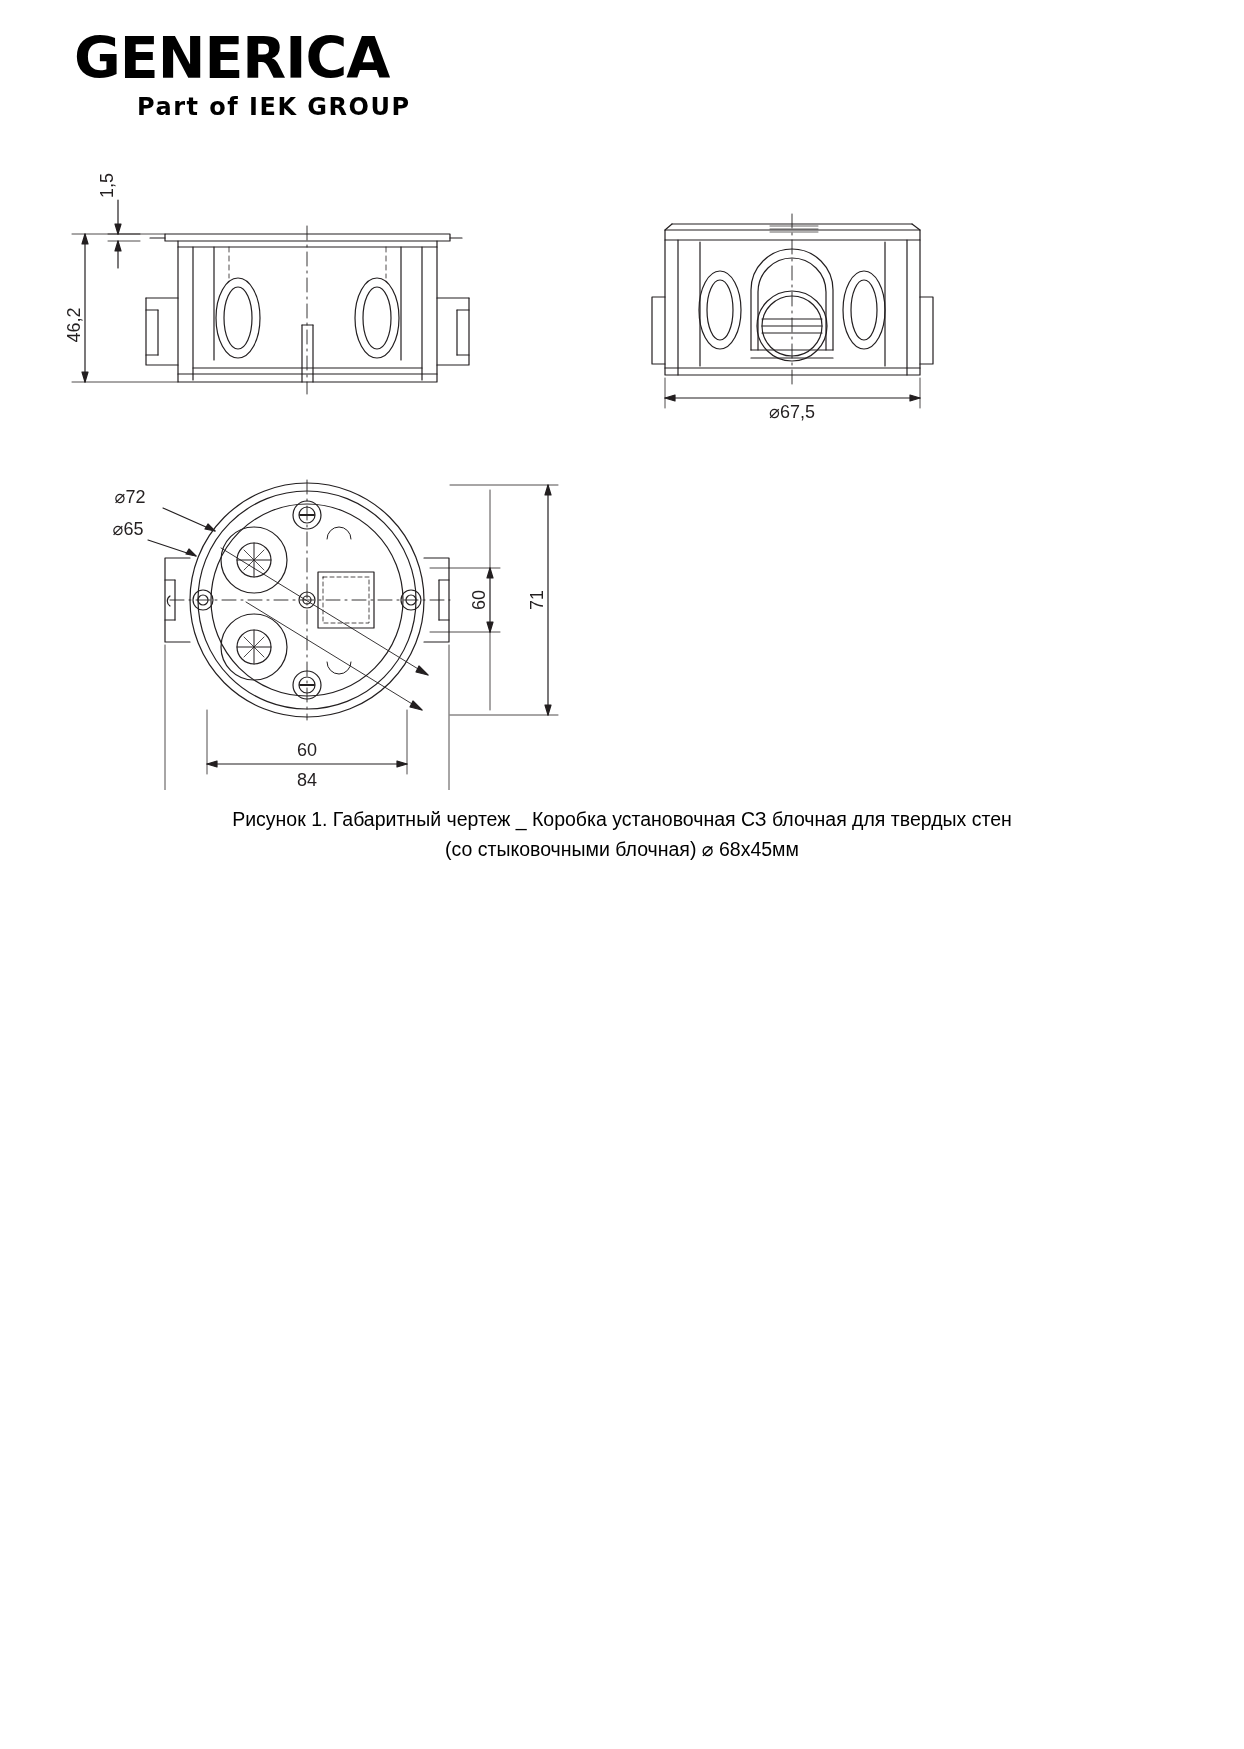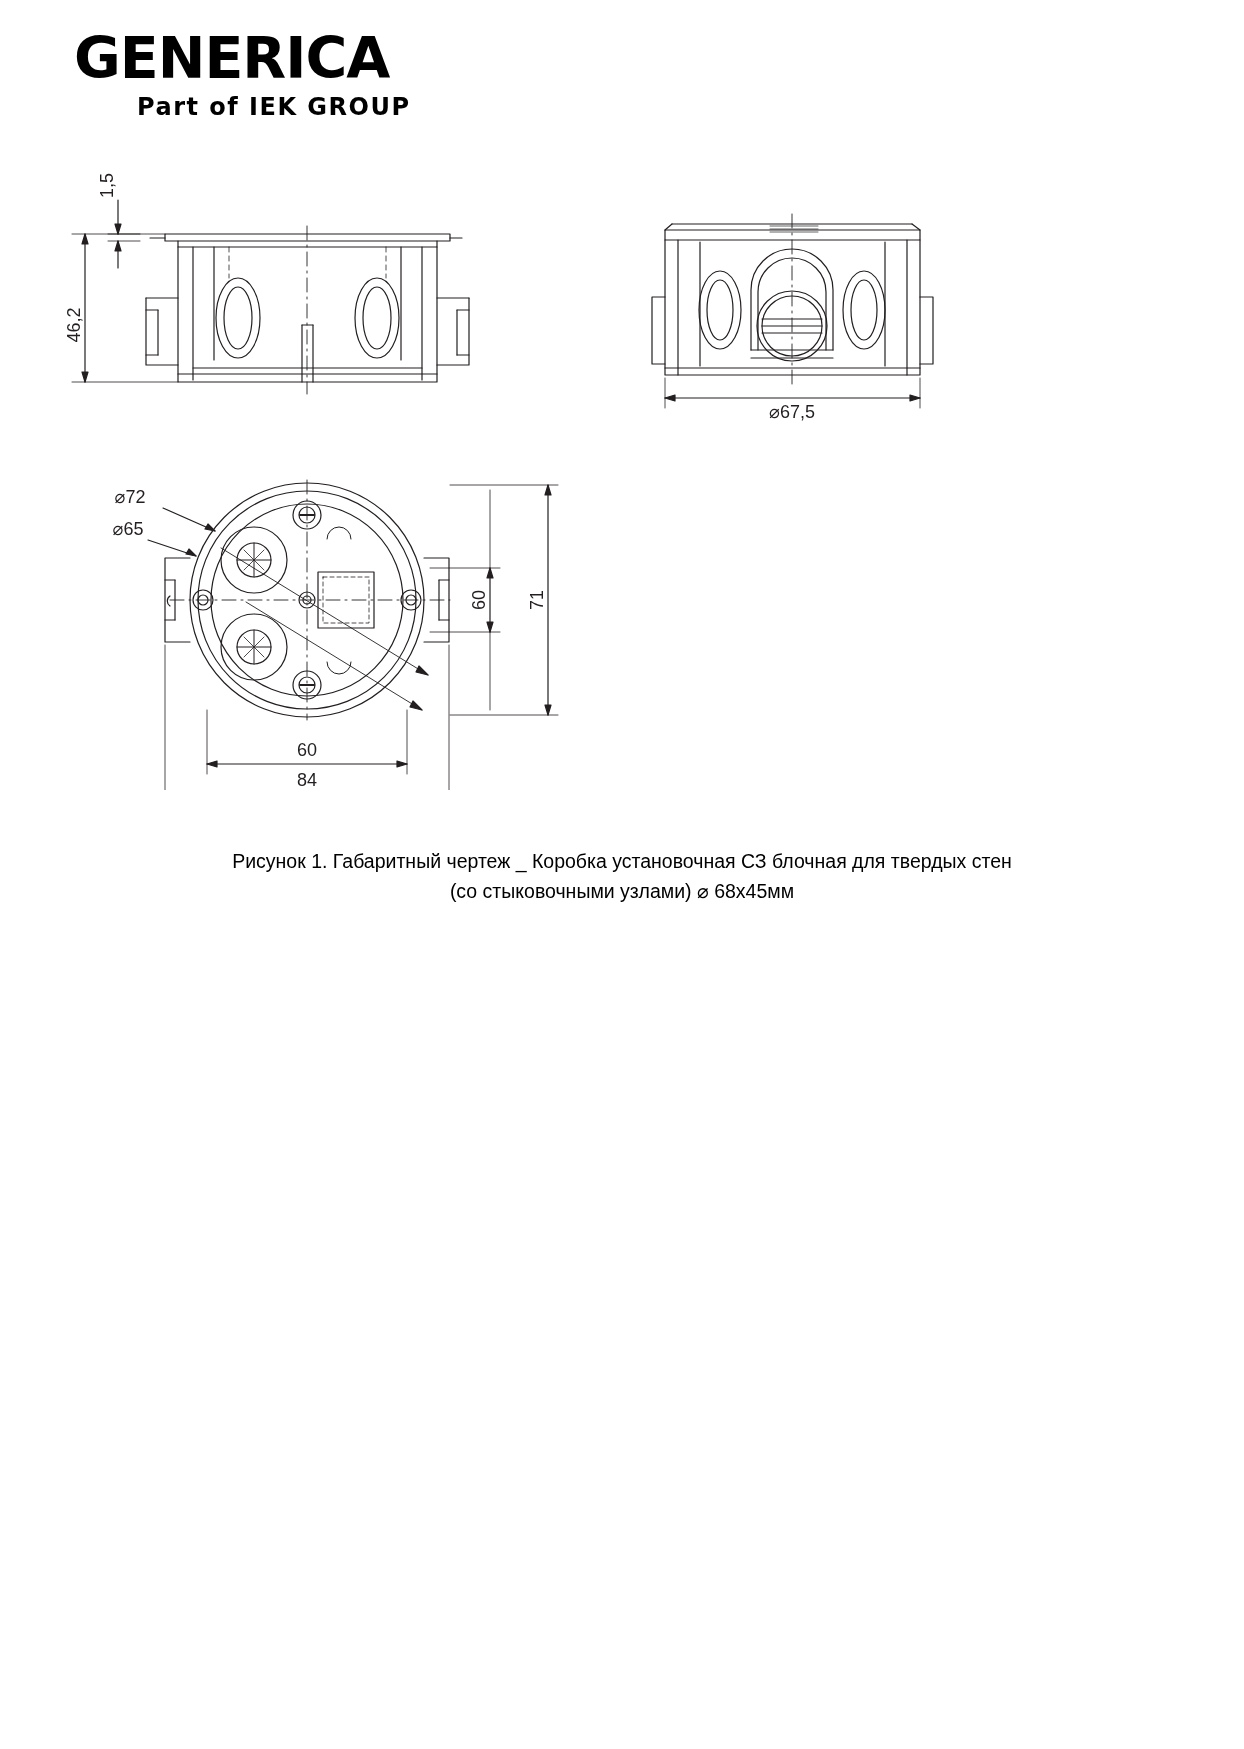--- a/index.html
+++ b/index.html
@@ -52,21 +52,21 @@
     width: 1244px;
     height: 640px;
   }
   .drawing svg {
     display: block;
   }
   
   .caption {
     position: absolute;
     left: 0;
-    top: 846px;
+    top: 804px;
     width: 1244px;
     text-align: center;
     font-size: 19.5px;
     line-height: 30px;
     color: #000;
   }
   .caption .line1 { display: block; }
   .caption .line2 { display: block; }
 </style>
 </head>
@@ -300,16 +300,16 @@
           <path d="M165 644 L175 641 L175 647 Z" fill="#231f20"></path>
           <path d="M449 644 L439 641 L439 647 Z" fill="#231f20"></path>
           <text x="307" y="636" font-family="Liberation Sans, sans-serif" font-size="18" fill="#231f20" stroke="none" text-anchor="middle">84</text>
         </g>
       </g>
     </svg>
   </div>
 
   <div class="caption">
     <span class="line1">Рисунок 1. Габаритный чертеж _ Коробка установочная СЗ блочная для твердых стен</span>
-    <span class="line2">(со стыковочными узлами) ⌀ 68х45мм</span>
+    <span class="line2">(со стыковочными блочная) ⌀ 68х45мм</span>
   </div>
 
 </div>
 
 </body></html>

